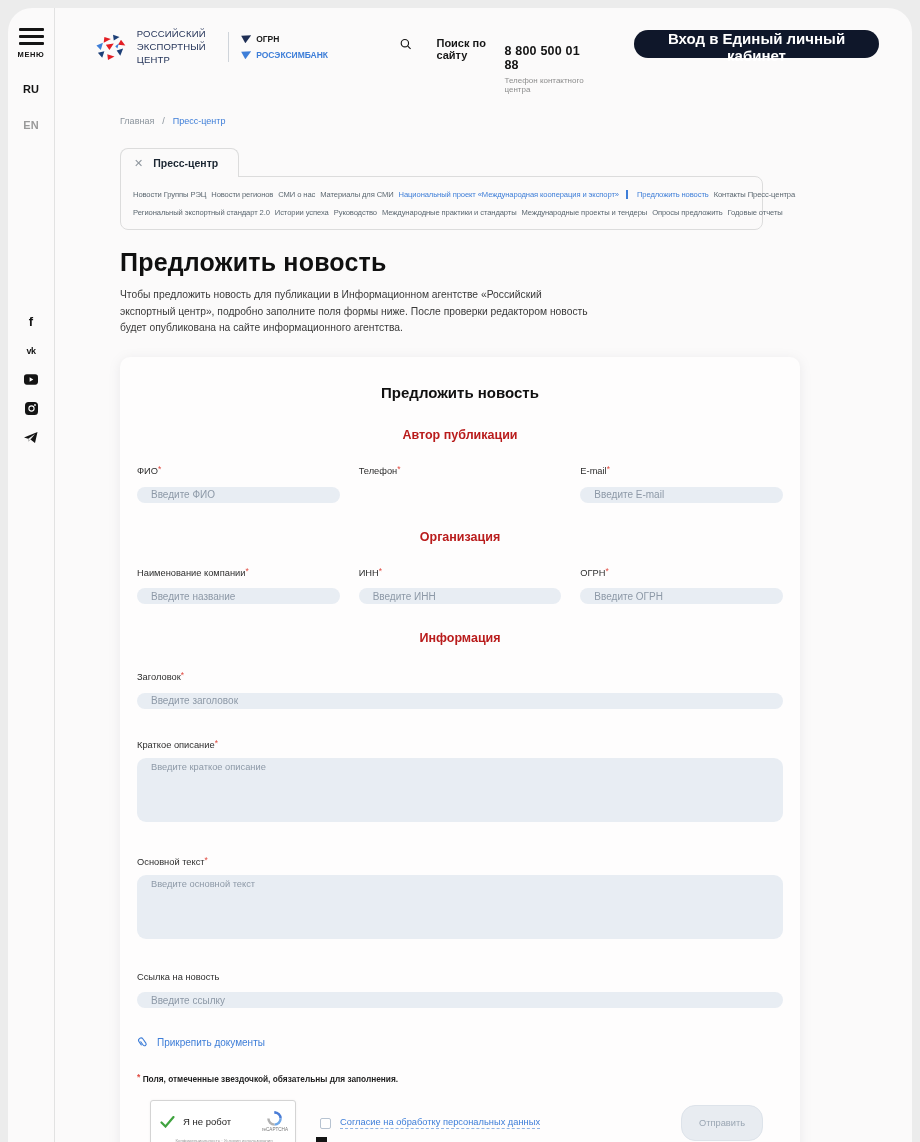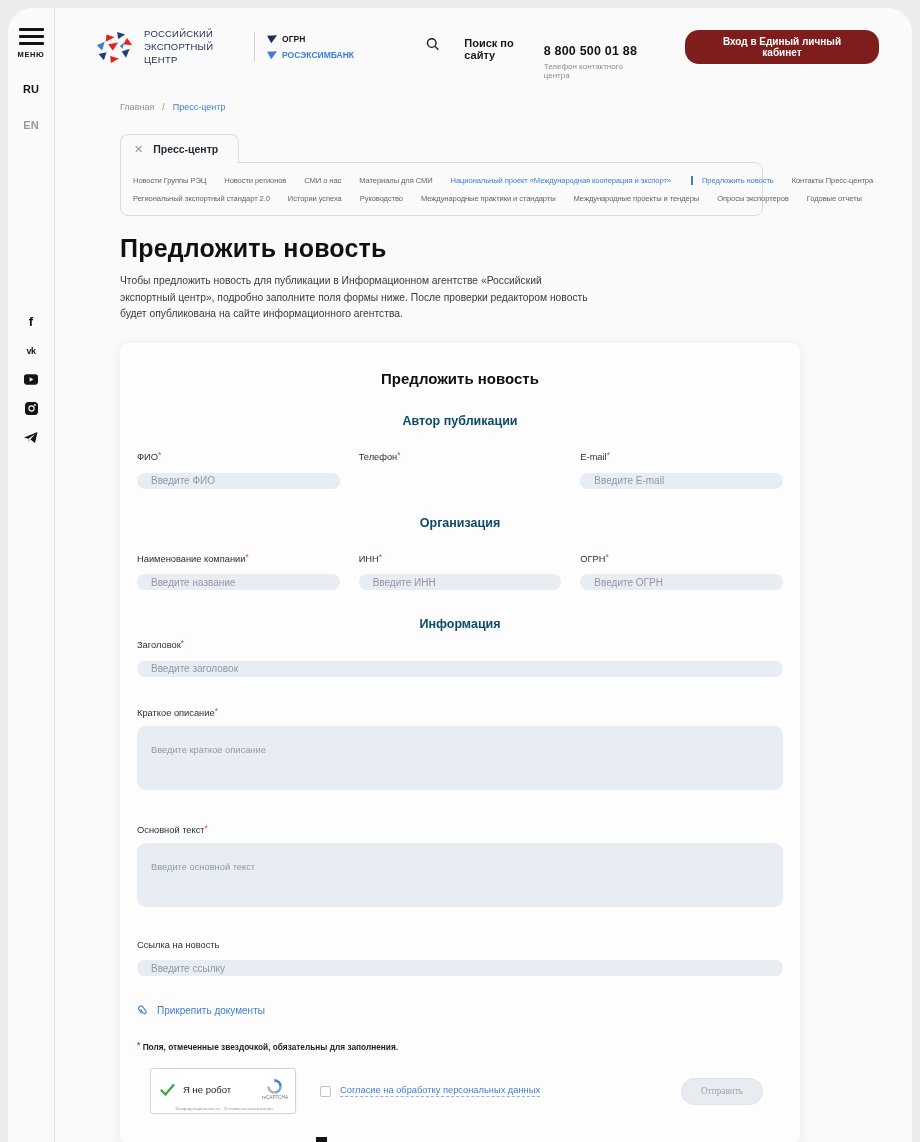--- a/index.html
+++ b/index.html
@@ -28,75 +28,75 @@
   .partners { display:flex; flex-direction:column; gap:6px; }
   .partner { display:flex; align-items:center; gap:5px; font-size:8.5px; font-weight:bold; cursor:pointer; }
   .flag { width:10px; height:8px; clip-path:polygon(0 8%, 100% 0, 42% 100%); }
   .flag.navy { background:#1f2f55; } .flag.blue { background:#3e7ed8; }
   .partner.eksar { color:#1b1b1b; } .partner.bank { color:#3e7ed8; }
   .search { display:flex; align-items:flex-start; gap:25px; margin-left:72px; margin-top:9px; cursor:pointer; }
   .search-label { font-size:11px; font-weight:bold; color:#161616; }
   .phone-block { margin-left:auto; margin-top:16px; }
   .phone { font-size:12.5px; font-weight:bold; color:#141414; letter-spacing:.2px; }
   .phone-cap { font-size:8px; color:#8d8d8d; margin-top:4px; }
-  .login-btn { margin-left:38px; margin-top:2px; background:#7f1d1d; color:#fff; border:none; border-radius:14px;
-    font-size:10px; font-weight:bold; padding:0 20px; height:34px; cursor:pointer; font-family:inherit; }
+  .login-btn { margin-left:38px; margin-top:2px; background:#0f172a; color:#fff; border:none; border-radius:14px;
+    font-size:15px; font-weight:bold; padding:0 20px; height:28px; cursor:pointer; font-family:inherit; }
 
   
   .main { padding-left:64px; }
   .breadcrumb { margin-top:22px; font-size:9px; color:#8a939c; display:flex; gap:8px; align-items:center; }
   .breadcrumb .crumb-link { color:#3e7ed8; cursor:pointer; }
   .tabwrap { margin-top:22px; width:643px; }
   .tab { display:inline-flex; align-items:center; gap:10px; background:#fbfafa; border:1px solid #dcdcdc; border-bottom:none;
     border-radius:8px 8px 0 0; height:29px; padding:0 20px 0 13px; position:relative; z-index:2; margin-bottom:-1px; cursor:pointer; }
   .tab-close { font-size:11px; color:#8e969e; cursor:pointer; }
   .tab-label { font-size:10.5px; font-weight:bold; color:#1c2733; }
   .navbox { border:1px solid #dcdcdc; border-radius:0 8px 8px 8px; padding:11px 12px 12px; background:#fbfafa; }
-  .navrow { display:flex; gap:18px; white-space:nowrap; align-items:center; margin-top:2px; }
+  .navrow { display:flex; gap:5px; white-space:nowrap; align-items:center; margin-top:2px; }
   .navrow + .navrow { margin-top:9px; }
   .navlink { font-size:7.6px; letter-spacing:-0.1px; color:#5b6770; cursor:pointer; }
   .navlink.hl { color:#3e7ed8; }
   .navlink.active { color:#3e7ed8; border-left:2px solid #3e7ed8; padding-left:9px; margin-left:2px; }
 
   
   .h1 { margin-top:18px; font-size:25px; font-weight:bold; color:#101010; letter-spacing:.2px; }
   .intro { margin-top:10px; width:472px; font-size:10.3px; line-height:1.62; color:#3a3a3a; }
 
   
   .card { margin-top:20px; width:680px; background:#fefdfd; border-radius:10px; box-shadow:0 2px 12px rgba(130,130,145,.14);
     padding:27px 17px 30px; }
   .card-title { text-align:center; font-size:15px; font-weight:bold; color:#101010; }
-  .section-title { text-align:center; font-size:12.5px; font-weight:bold; color:#0c4a6e; margin-top:27px; }
+  .section-title { text-align:center; font-size:12.5px; font-weight:bold; color:#b91c1c; margin-top:27px; }
   .grid3 { display:grid; grid-template-columns:1fr 1fr 1fr; column-gap:19px; margin-top:22px; }
   .fld-label { font-size:9.3px; color:#2e2e2e; margin-bottom:8px; display:block; }
   .req { color:#e0493f; font-size:8.5px; vertical-align:2px; }
   .inp { width:100%; height:16px; border:none; border-radius:12px; background:#e8edf3; font-size:10px; color:#33404d;
     padding:0 14px; outline:none; font-family:inherit; }
   .inp::placeholder, .ta::placeholder { color:#8d99a7; }
-  .fullfld { margin-top:7px; }
+  .fullfld { margin-top:25px; }
   .ta { width:100%; height:64px; border:none; border-radius:9px; background:#e8edf3; font-size:9.3px; color:#33404d;
-    padding:19px 14px; outline:none; resize:none; font-family:inherit; }
+    padding:4px 14px; outline:none; resize:none; font-family:inherit; }
   .fullfld.gap-lg { margin-top:29px; }
 
   .attach { margin-top:28px; display:inline-flex; align-items:center; gap:8px; cursor:pointer; }
   .attach-label { font-size:10px; color:#3e7ed8; }
   .req-note { margin-top:19px; font-size:8.3px; font-weight:bold; color:#1e1e1e; }
   .captcha-row { margin-top:16px; display:flex; align-items:center;margin-left:13px; }
   .captcha { width:146px; height:46px; background:#fff; border:1px solid #d4d4d4; border-radius:3px; box-shadow:0 0 3px rgba(0,0,0,.05);
     padding:5px 7px 2px 9px; display:flex; flex-direction:column; cursor:pointer; }
   .cap-top { display:flex; align-items:center; flex:1; }
   .cap-label { font-size:9.5px; color:#1e1e1e; margin-left:8px; flex:1; }
   .cap-logo { display:flex; flex-direction:column; align-items:center; }
   .cap-brand { font-size:4.6px; color:#777; margin-top:1px; }
   .cap-fine { font-size:4.4px; color:#9a9a9a; text-align:center; margin-top:1px; }
   .consent { display:flex; align-items:center; gap:9px; margin-left:24px; cursor:pointer; }
   .checkbox { width:11px; height:11px; border:1px solid #b7c3d1; border-radius:2px; background:#fff; }
   .consent-label { font-size:9.3px; color:#3e7ed8; border-bottom:1px dashed #8fb4e4; padding-bottom:1px; }
-  .submit-btn { margin-left:auto; margin-right:20px; width:82px; height:27px; border-radius:14px; background:#e8ecf1;
-    border:1px solid #dde3ea; color:#9aa6b3; font-size:9.3px; font-family:Liberation Serif, serif; cursor:default; }
+  .submit-btn { margin-left:auto; margin-right:20px; width:82px; height:36px; border-radius:14px; background:#e8ecf1;
+    border:1px solid #dde3ea; color:#9aa6b3; font-size:9.3px; font-family:Liberation Sans, sans-serif; cursor:default; }
   .footer-frag { position:absolute; left:308px; bottom:0; width:11px; height:5px; background:#141414; }
 </style>
 </head>
 <body>
 
 <div class="page">
 
   <div class="rail">
     <div class="menu-btn">
       <div class="menu-bars">
@@ -203,21 +203,21 @@
             <span class="navlink hl">Национальный проект «Международная кооперация и экспорт»</span>
             <span class="navlink active">Предложить новость</span>
             <span class="navlink">Контакты Пресс-центра</span>
           </div>
           <div class="navrow">
             <span class="navlink">Региональный экспортный стандарт 2.0</span>
             <span class="navlink">Истории успеха</span>
             <span class="navlink">Руководство</span>
             <span class="navlink">Международные практики и стандарты</span>
             <span class="navlink">Международные проекты и тендеры</span>
-            <span class="navlink">Опросы экспортеров</span>
+            <span class="navlink">Опросы предложить</span>
             <span class="navlink">Годовые отчеты</span>
           </div>
         </div>
       </div>
 
       <h1 class="h1">Предложить новость</h1>
       <p class="intro">Чтобы предложить новость для публикации в Информационном агентстве «Российский экспортный центр», подробно заполните поля формы ниже. После проверки редактором новость будет опубликована на сайте информационного агентства.</p>
 
       <div class="card">
         <div class="card-title">Предложить новость</div>

